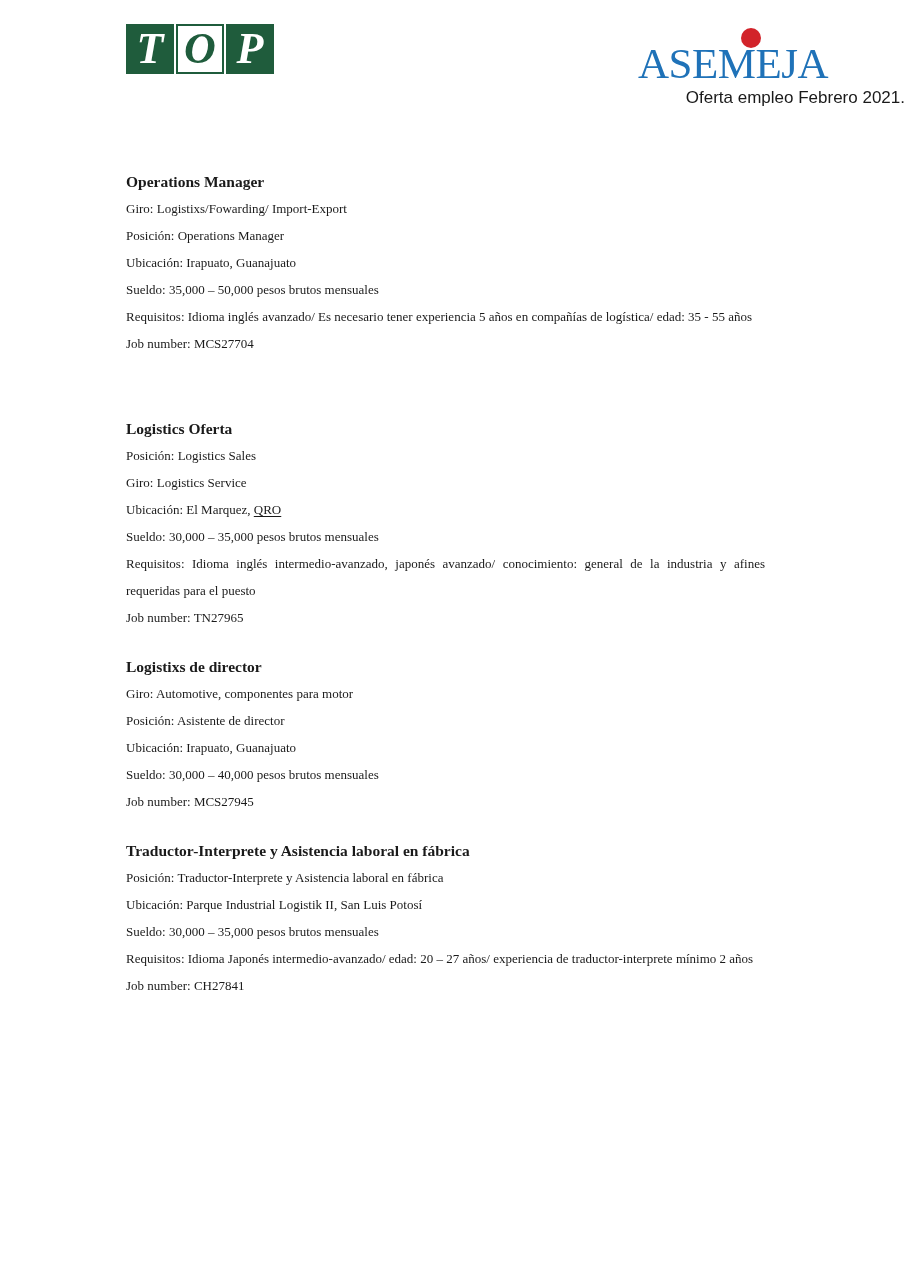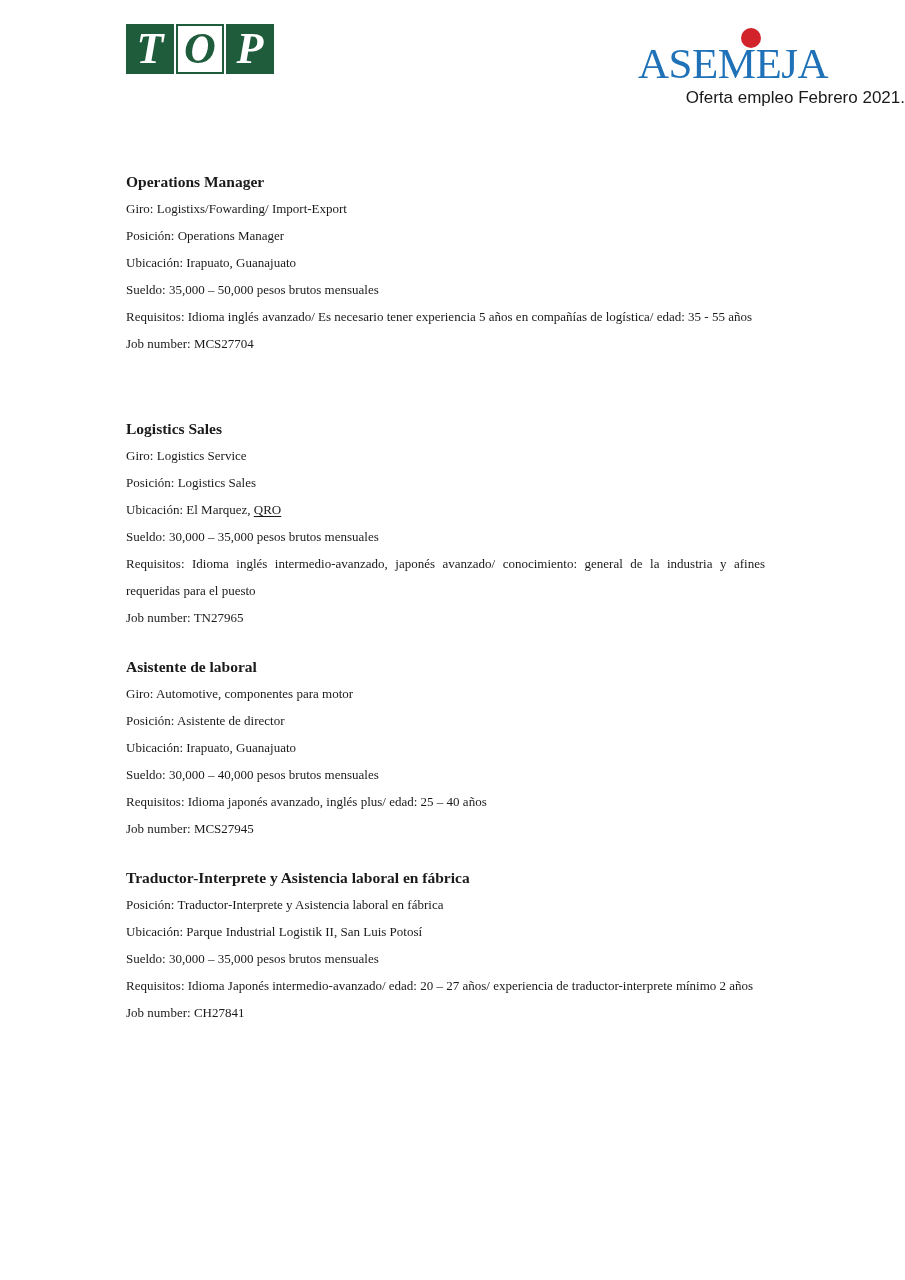--- a/index.html
+++ b/index.html
@@ -161,36 +161,35 @@
     <p class="job-title">Operations Manager</p>
     <p class="job-line nojustify">Giro: Logistixs/Fowarding/ Import-Export</p>
     <p class="job-line nojustify">Posición: Operations Manager</p>
     <p class="job-line nojustify">Ubicación: Irapuato, Guanajuato</p>
     <p class="job-line nojustify">Sueldo: 35,000 – 50,000 pesos brutos mensuales</p>
     <p class="job-line">Requisitos: Idioma inglés avanzado/ Es necesario tener experiencia 5 años en compañías de logística/ edad: 35 - 55 años</p>
     <p class="job-line nojustify">Job number: MCS27704</p>
   </div>
 
   <div class="job-block">
-    <p class="job-title">Logistics Sales</p>
+    <p class="job-title">Logistics Oferta</p>
+    <p class="job-line nojustify">Posición: Logistics Sales</p>
     <p class="job-line nojustify">Giro: Logistics Service</p>
-    <p class="job-line nojustify">Posición: Logistics Sales</p>
     <p class="job-line nojustify"><span>Ubicación: El Marquez, </span><span class="underline-term">QRO</span></p>
     <p class="job-line nojustify">Sueldo: 30,000 – 35,000 pesos brutos mensuales</p>
     <p class="job-line">Requisitos: Idioma inglés intermedio-avanzado, japonés avanzado/ conocimiento: general de la industria y afines requeridas para el puesto</p>
     <p class="job-line nojustify">Job number: TN27965</p>
   </div>
 
   <div class="job-block">
-    <p class="job-title">Asistente de laboral</p>
+    <p class="job-title">Logistixs de director</p>
     <p class="job-line nojustify">Giro: Automotive, componentes para motor</p>
     <p class="job-line nojustify">Posición: Asistente de director</p>
     <p class="job-line nojustify">Ubicación: Irapuato, Guanajuato</p>
     <p class="job-line nojustify">Sueldo: 30,000 – 40,000 pesos brutos mensuales</p>
-    <p class="job-line nojustify">Requisitos: Idioma japonés avanzado, inglés plus/ edad: 25 – 40 años</p>
     <p class="job-line nojustify">Job number: MCS27945</p>
   </div>
 
   <div class="job-block">
     <p class="job-title">Traductor-Interprete y Asistencia laboral en fábrica</p>
     <p class="job-line nojustify">Posición: Traductor-Interprete y Asistencia laboral en fábrica</p>
     <p class="job-line nojustify">Ubicación: Parque Industrial Logistik II, San Luis Potosí</p>
     <p class="job-line nojustify">Sueldo: 30,000 – 35,000 pesos brutos mensuales</p>
     <p class="job-line">Requisitos: Idioma Japonés intermedio-avanzado/ edad: 20 – 27 años/ experiencia de traductor-interprete mínimo 2 años</p>
     <p class="job-line nojustify">Job number: CH27841</p>

